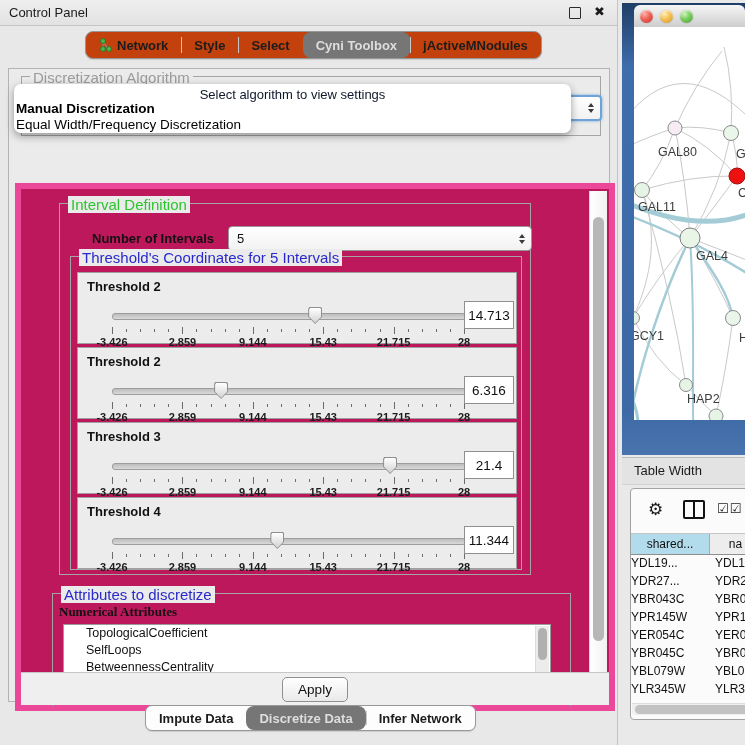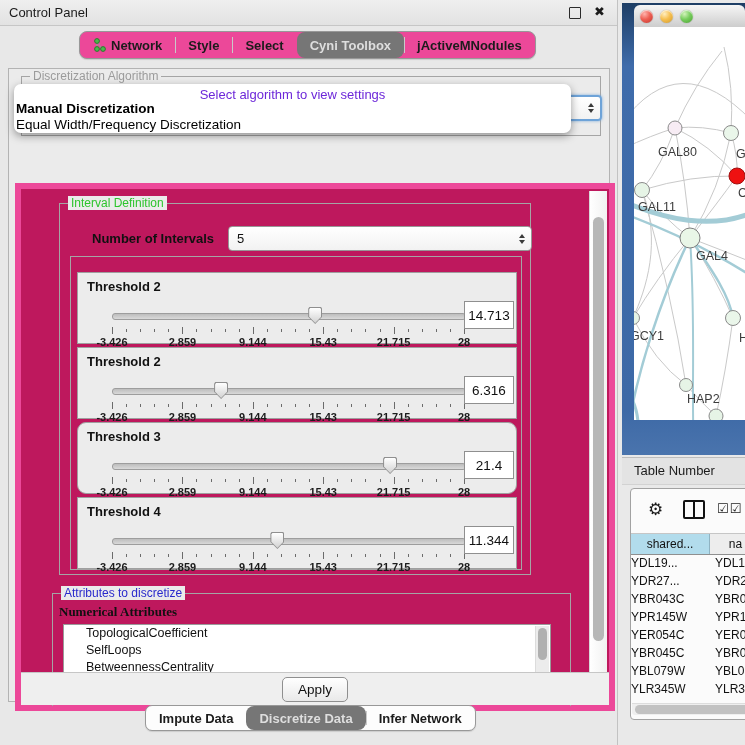--- a/index.html
+++ b/index.html
@@ -9,41 +9,41 @@
     font-family:"Liberation Sans","DejaVu Sans",sans-serif;
     -webkit-font-smoothing:antialiased;
   }
   
   .control-panel{position:absolute;left:0;top:0;width:617px;height:745px;background:#e8e8e8;border-right:1px solid #c2c2c2;}
   .titlebar{position:absolute;left:0;top:0;right:0;height:25px;background:linear-gradient(#efefef,#e2e2e2);border-bottom:1px solid #c6c6c6;}
   .titlebar .title{position:absolute;left:9px;top:5px;font-size:13px;color:#1b1b1b;}
   .float-icon{position:absolute;right:36px;top:7px;width:10px;height:10px;border:1.6px solid #2b2b2b;border-radius:1px;}
   .close-icon{position:absolute;right:12px;top:4px;font-size:13px;font-weight:bold;color:#1b1b1b;}
   
-  .tabbar{position:absolute;left:79px;top:31px;height:26px;display:flex;align-items:stretch;background:#ec4899;border:1px solid #989898;border-radius:8px;overflow:hidden;box-shadow:0 1px 1px rgba(0,0,0,.12);}
+  .tabbar{position:absolute;left:85px;top:31px;height:26px;display:flex;align-items:stretch;background:#c2410c;border:1px solid #989898;border-radius:8px;overflow:hidden;box-shadow:0 1px 1px rgba(0,0,0,.12);}
   .tab{display:flex;align-items:center;gap:5px;padding:0 13px;font-size:13px;font-weight:bold;color:#1c1c1c;position:relative;}
   .tab.selected{background:#767676;color:#dedede;border-radius:8px;}
   .tab:not(:first-child):not(.selected)::before{content:"";position:absolute;left:0;top:5px;bottom:5px;width:1px;background:#c9c9c9;}
   
   .content{position:absolute;left:8px;top:68px;width:600px;height:632px;background:#ebebeb;border:1px solid #b3b3b3;}
   .group{position:absolute;border:1px solid #a5a5a5;}
-  .group>.gtitle{position:absolute;left:8px;top:-8px;background:#ebebeb;padding:0 3px;font-size:12px;}
+  .group>.gtitle{position:absolute;left:8px;top:-8px;background:#ebebeb;padding:0 3px;font-size:15px;}
   .gtitle.dim{color:#9b9b9b;}
   .gtitle.green{color:#2dc52d;}
   .gtitle.blue{color:#2929cc;}
   .gtitle.dark{color:#1d1d1d;}
   
   .combo{position:absolute;background:linear-gradient(#ffffff,#f2f2f2);border:1px solid #979797;border-radius:4px;font-size:13px;color:#111;display:flex;align-items:center;padding-left:8px;}
   .combo .spin{position:absolute;right:6px;top:50%;transform:translateY(-50%);display:flex;flex-direction:column;gap:2px;}
   .spin .up{width:0;height:0;border-left:3.5px solid transparent;border-right:3.5px solid transparent;border-bottom:4.5px solid #3a3a3a;}
   .spin .down{width:0;height:0;border-left:3.5px solid transparent;border-right:3.5px solid transparent;border-top:4.5px solid #3a3a3a;}
   .combo.focused{border:2px solid #6ea3d8;box-shadow:0 0 3px rgba(110,163,216,.9);}
   
   .popup{position:absolute;left:5px;top:15px;width:557px;height:49px;background:#ffffff;border-radius:7px;box-shadow:0 3px 9px rgba(0,0,0,.38);z-index:40;}
-  .popup .ph{position:absolute;left:0;right:0;top:3px;text-align:center;font-size:13px;color:#6d28d9;}
+  .popup .ph{position:absolute;left:0;right:0;top:3px;text-align:center;font-size:13px;color:#0f172a;}
   .popup .item1{position:absolute;left:2px;top:17px;font-size:13.5px;font-weight:bold;color:#000;}
   .popup .item2{position:absolute;left:2px;top:33px;font-size:13.5px;color:#000;}
   
   .inner-panel{position:absolute;left:6px;top:114px;width:588px;height:516px;border:6px solid #ec4899;background:#be185d;}
   .vscroll{position:absolute;right:2px;top:2px;width:17px;bottom:2px;background:linear-gradient(90deg,#ffffff,#f1f1f1);border-left:1px solid #d8d8d8;}
   .vscroll .vthumb{position:absolute;left:3px;width:11px;top:26px;height:424px;background:#b7b7b7;border-radius:6px;}
   
   .threshold-box{position:absolute;left:6px;width:438px;height:70px;border:1px solid #9f9f9f;background:#ececec;}
   .th-label{position:absolute;left:9px;top:6px;font-size:13px;font-weight:bold;color:#111;}
   .slider-area{position:absolute;left:34px;top:33px;width:352px;height:36px;}
@@ -160,20 +160,21 @@
         <span style="position:absolute;left:32px;top:27px;font-size:13px;font-weight:bold;color:#111;">Number of Intervals</span>
         <div class="combo" style="left:168px;top:22px;width:294px;height:23px;">
           <span>5</span>
           <span class="spin">
               <span class="up"></span>
               <span class="down"></span>
             </span>
         </div>
 
         <div class="group" style="left:10px;top:52px;width:450px;height:312px;">
+          <span class="gtitle blue">Threshold's Coordinates for 5 Intervals</span>
 
           <div class="threshold-box" style="top:15px;">
             <span class="th-label">Threshold 2</span>
             <div class="slider-area">
               <div class="track"></div>
               <div class="thumb" style="left: 196.2px;"></div>
               <div class="ticks">
                   <div class="tick major" style="left: 0%;"></div>
                   <div class="tick" style="left: 4%;"></div>
                   <div class="tick" style="left: 8%;"></div>
@@ -251,21 +252,21 @@
                   <span class="scale-label" style="left: 20%;">2.859</span>
                   <span class="scale-label" style="left: 40%;">9.144</span>
                   <span class="scale-label" style="left: 60%;">15.43</span>
                   <span class="scale-label" style="left: 80%;">21.715</span>
                   <span class="scale-label" style="left: 100%;">28</span>
                 </div>
             </div>
             <div class="value-box">6.316</div>
           </div>
 
-          <div class="threshold-box" style="top:165px;border-radius:9px;">
+          <div class="threshold-box" style="top:165px;">
             <span class="th-label">Threshold 3</span>
             <div class="slider-area">
               <div class="track"></div>
               <div class="thumb" style="left: 271.1px;"></div>
               <div class="ticks">
                   <div class="tick major" style="left: 0%;"></div>
                   <div class="tick" style="left: 4%;"></div>
                   <div class="tick" style="left: 8%;"></div>
                   <div class="tick" style="left: 12%;"></div>
                   <div class="tick" style="left: 16%;"></div>
@@ -434,21 +435,21 @@
         <text x="-4" y="313" class="net-label">GCY1</text>
         <text x="53" y="376" class="net-label">HAP2</text>
         <text x="102" y="131" class="net-label">G</text>
         <text x="104" y="170" class="net-label">C</text>
         <text x="105" y="315" class="net-label">H</text>
       </svg>
   </div>
 </div>
 
 <div class="table-panel-bar">
-  <span class="title">Table Number</span>
+  <span class="title">Table Width</span>
 </div>
 
 <div class="table-wrap">
   <div class="tp-toolbar">
     <span class="gear-icon">⚙</span>
     <span class="cols-icon"></span>
     <span class="check-icons">☑☑</span>
   </div>
   <div class="tp-header">
     <div class="h1">shared...</div>

